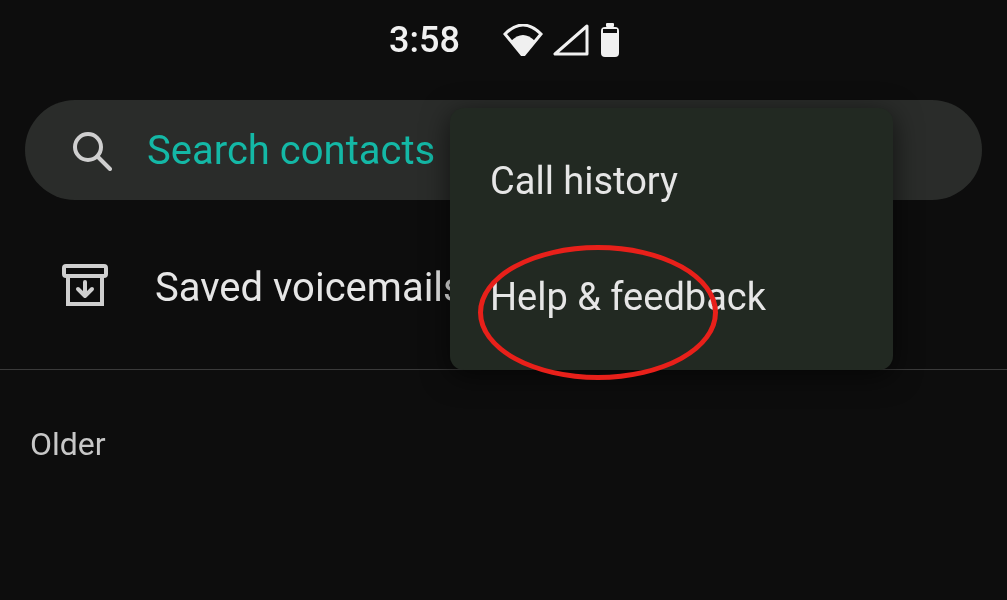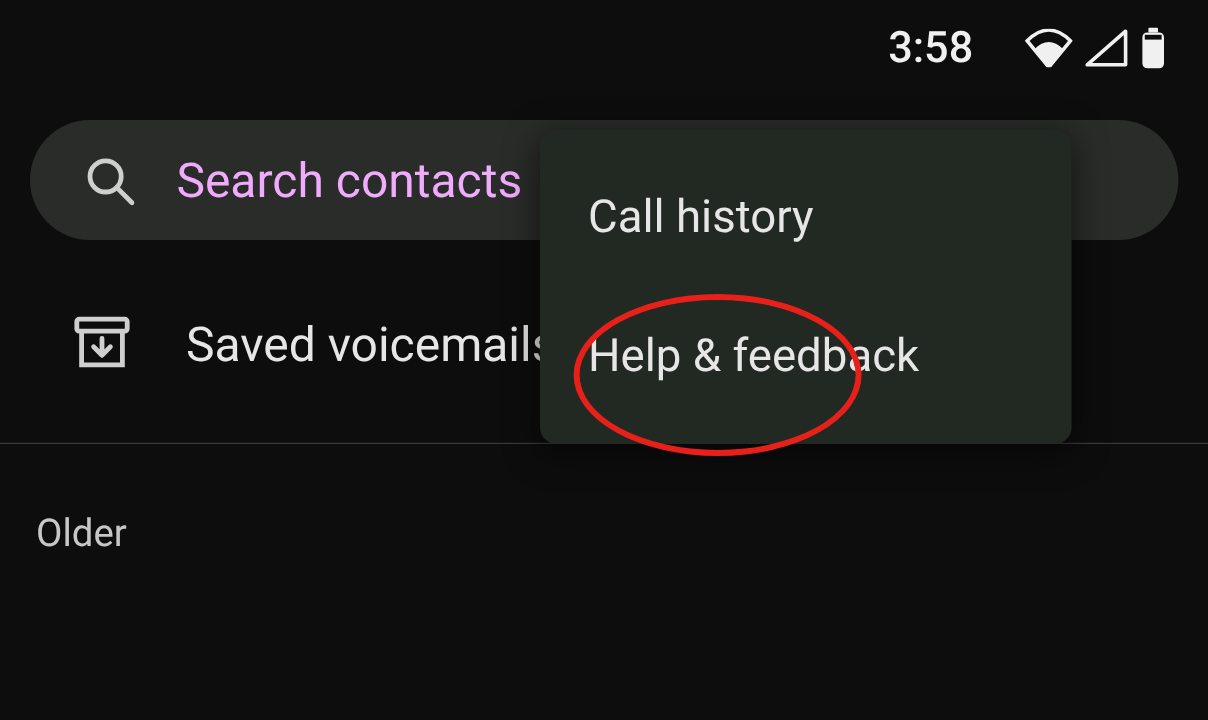--- a/index.html
+++ b/index.html
@@ -11,21 +11,21 @@
       width: 1007px;
       height: 600px;
       background: #0d0d0d;
       font-family: Roboto, "Segoe UI", Arial, sans-serif;
       color: #e3e3e3;
       position: relative;
       overflow: hidden;
     }
     .status-bar {
       display: flex;
-      justify-content: flex-end;
+      justify-content: center;
       align-items: center;
       padding: 20px 35px 10px 38px;
       height: 70px;
       gap: 43px;
     }
     .status-time {
       font-size: 36px;
       font-weight: 500;
       color: #f0f0f0;
     }
@@ -45,21 +45,21 @@
       display: flex;
       align-items: center;
       padding: 0 45px;
       gap: 35px;
     }
     .search-icon svg {
       display: block;
     }
     .search-placeholder {
       font-size: 40px;
-      color: #f0abfc;
+      color: #14b8a6;
       white-space: nowrap;
     }
     .voicemail-row {
       display: flex;
       align-items: center;
       gap: 45px;
       padding: 60px 60px 55px 60px;
     }
     .voicemail-label {
       font-size: 40px;

